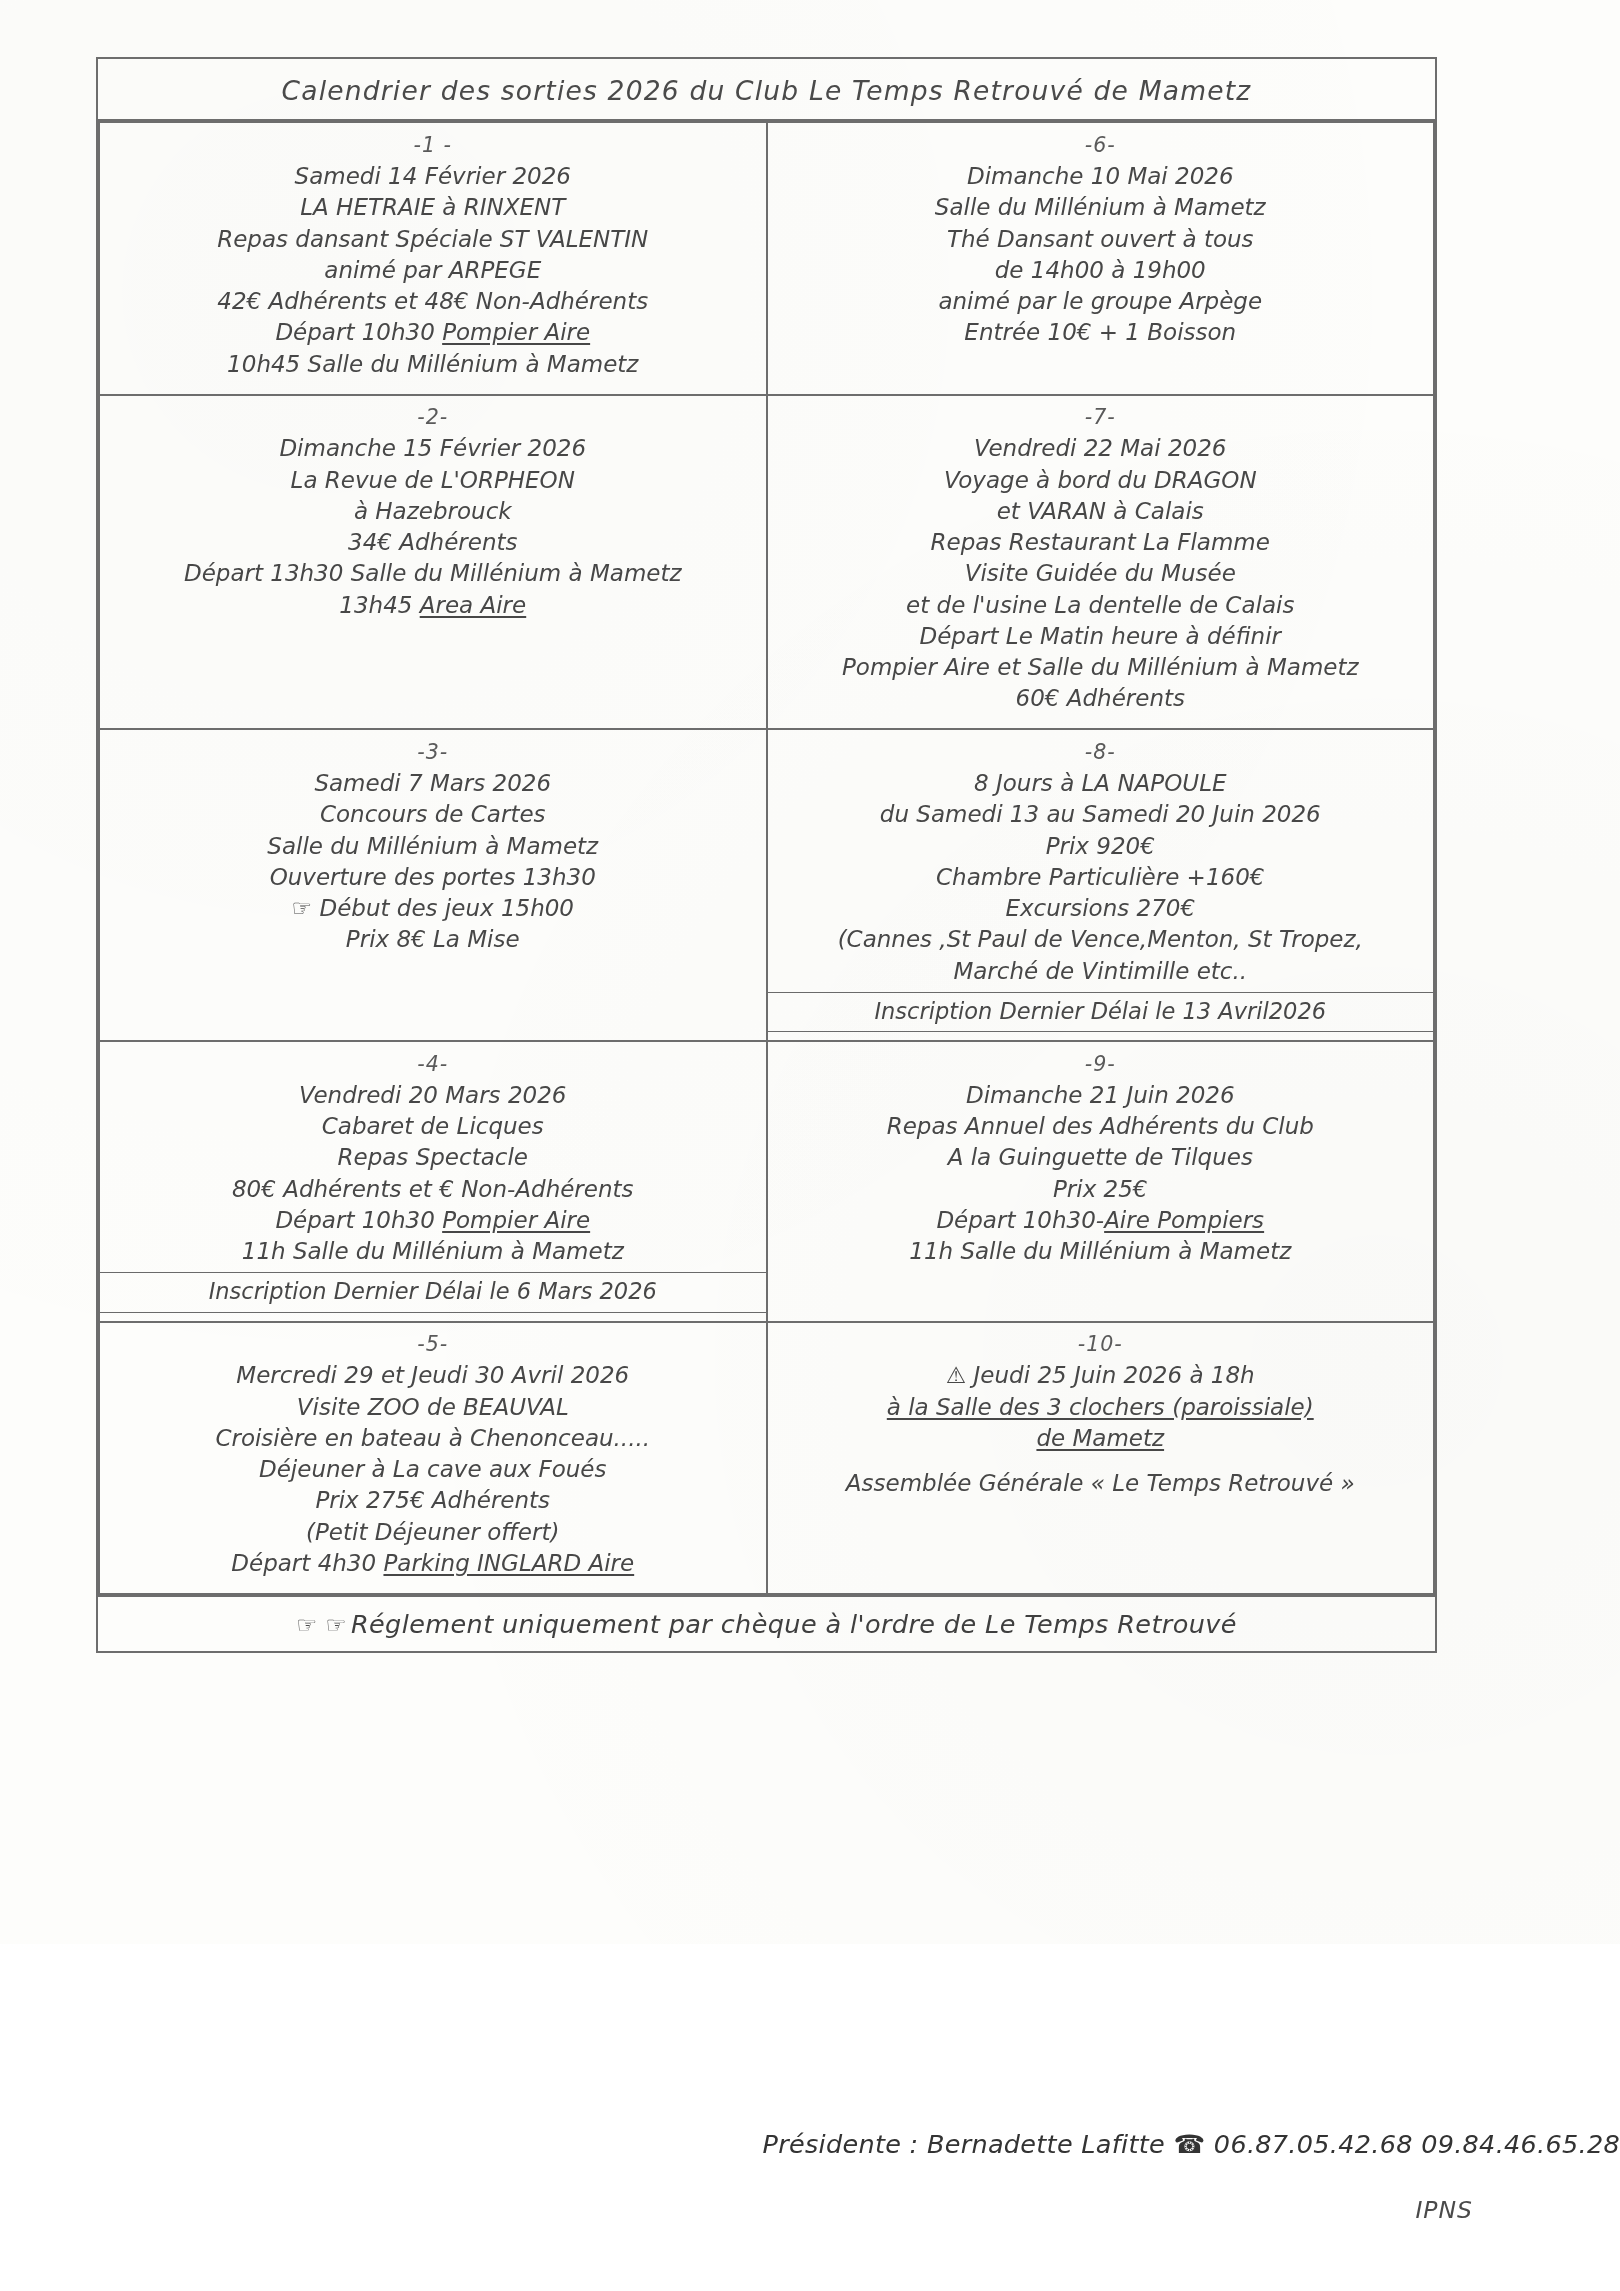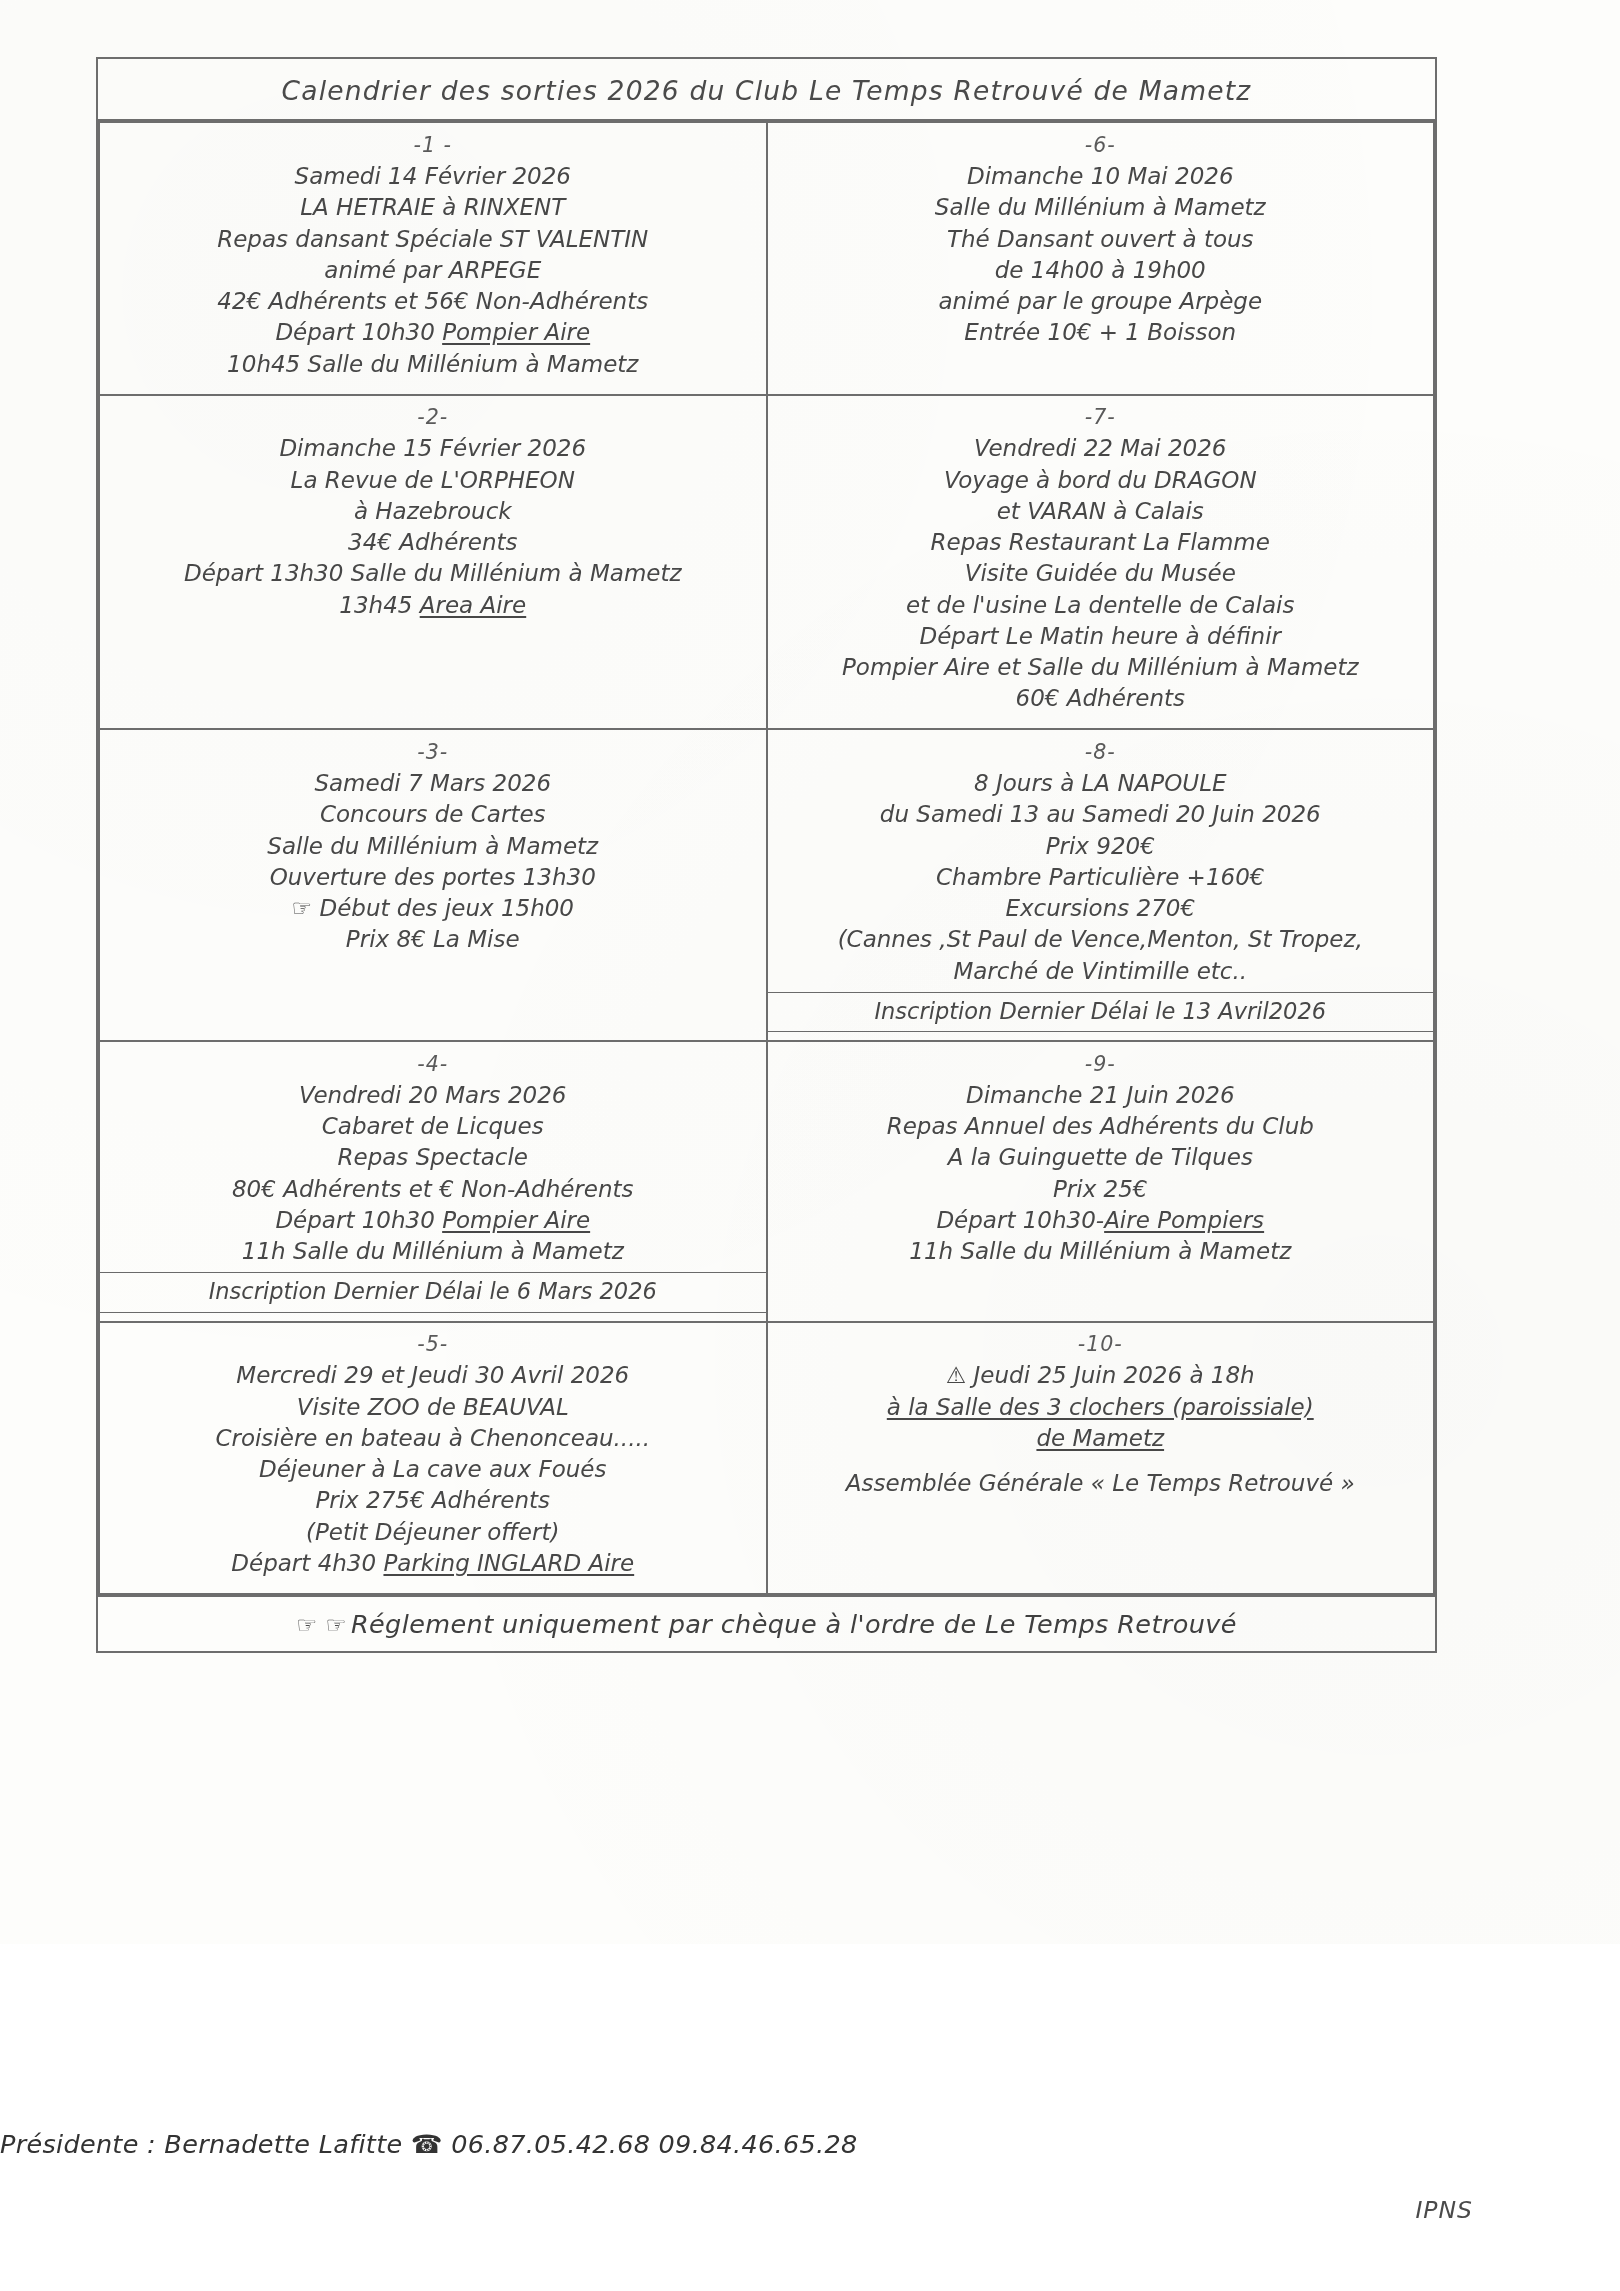--- a/index.html
+++ b/index.html
@@ -123,21 +123,21 @@
     text-align: center;
     font-style: italic;
     font-size: 21.6px;
     color: #4d4d4d;
   }
   .president {
     position: absolute;
     left: 0;
     top: 2129px;
     width: 1620px;
-    text-align: left;
+    text-align: right;
     font-style: italic;
     font-size: 25.5px;
     color: #333;
     letter-spacing: 0.3px;
   }
   .ipns {
     position: absolute;
     right: 147px;
     top: 2196px;
     font-style: italic;
@@ -159,21 +159,21 @@
     <table class="grid">
       <tbody>
         <tr>
           <td>
             <div class="ev-num">-1 -</div>
             <div>
                 <div class="ev-line">Samedi 14 Février 2026</div>
                 <div class="ev-line">LA HETRAIE à RINXENT</div>
                 <div class="ev-line">Repas dansant Spéciale ST VALENTIN</div>
                 <div class="ev-line">animé par ARPEGE</div>
-                <div class="ev-line">42€ Adhérents et 56€ Non-Adhérents</div>
+                <div class="ev-line">42€ Adhérents et 48€ Non-Adhérents</div>
                 <div class="ev-line">Départ 10h30 <span class="u-in">Pompier Aire</span></div>
                 <div class="ev-line">10h45 Salle du Millénium à Mametz</div>
               </div>
           </td>
           <td>
             <div class="ev-num">-6-</div>
             <div>
                 <div class="ev-line">Dimanche 10 Mai 2026</div>
                 <div class="ev-line">Salle du Millénium à Mametz</div>
                 <div class="ev-line">Thé Dansant ouvert à tous</div>

